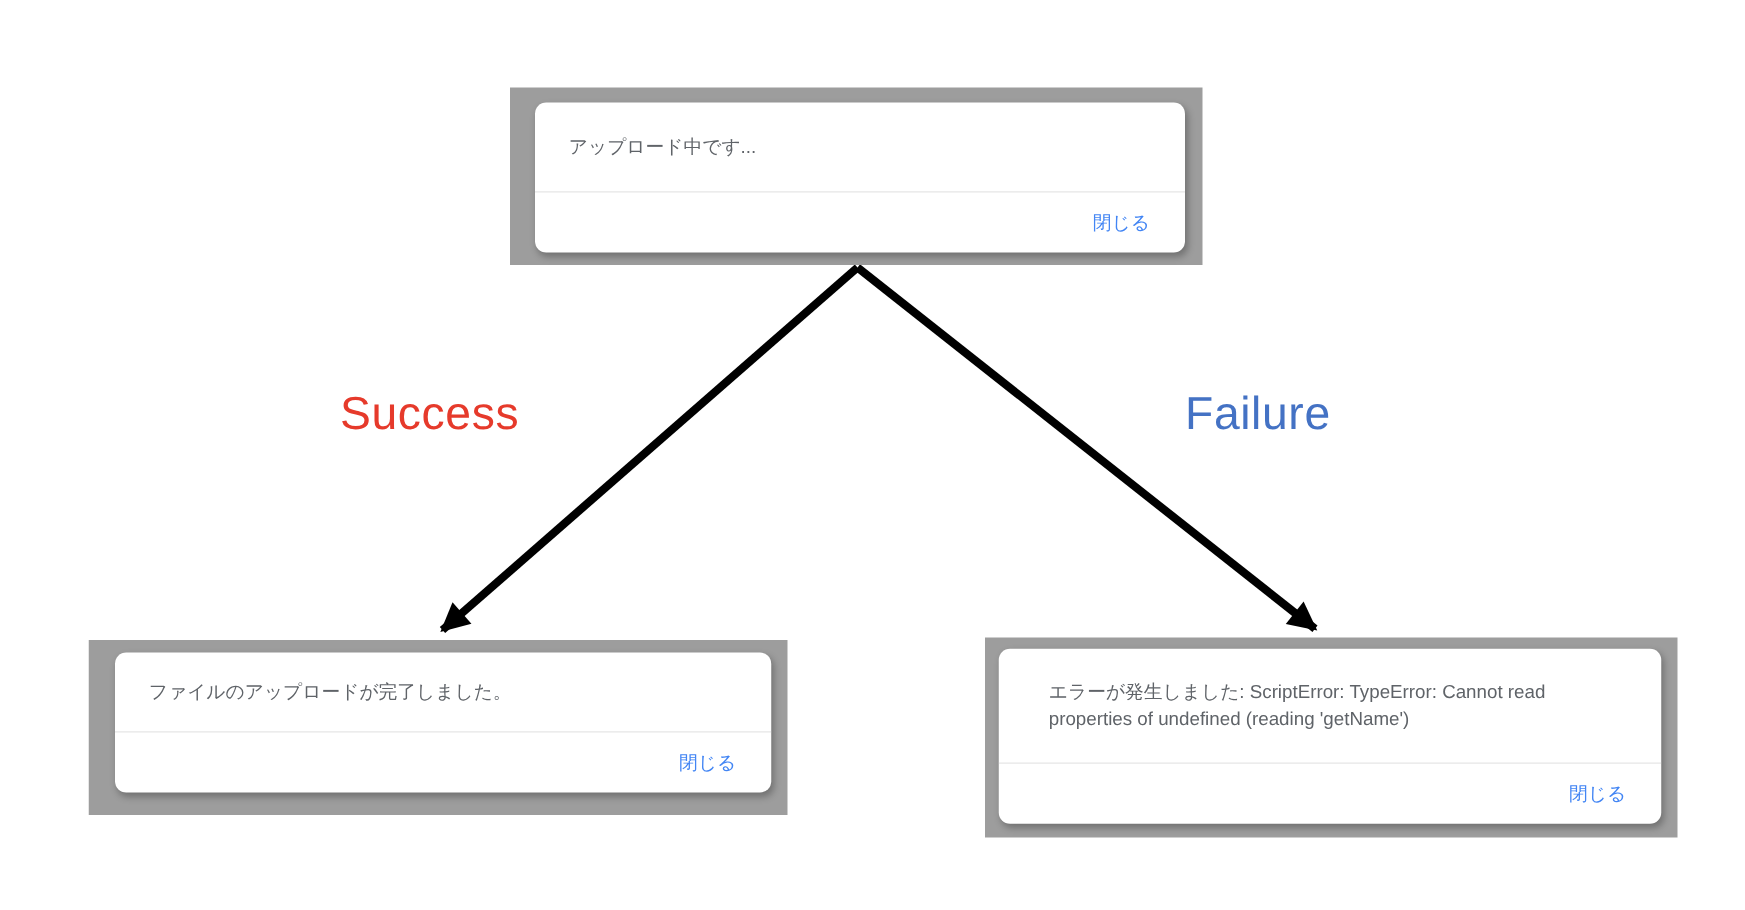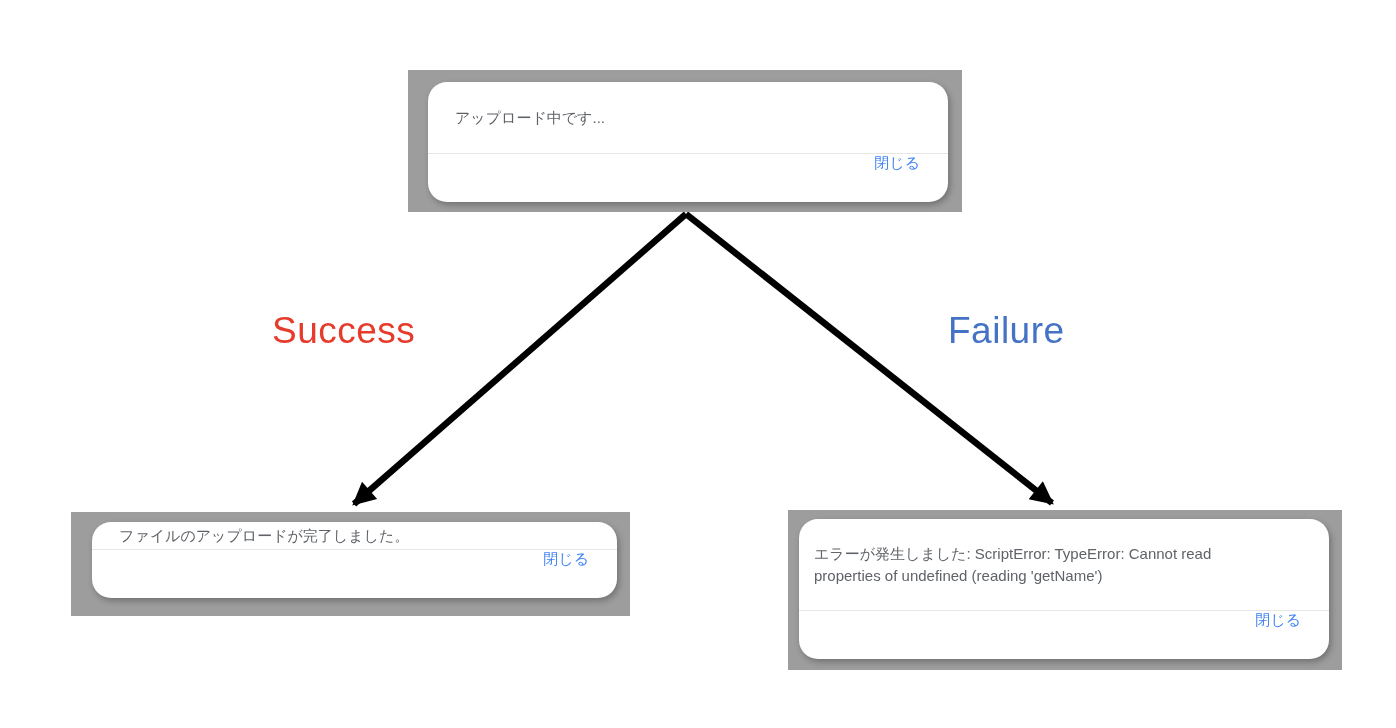--- a/index.html
+++ b/index.html
@@ -29,54 +29,54 @@
   }
   .branch-label.success { left: 272px; top: 310px; color: #e63a2b; }
   .branch-label.failure { left: 948px; top: 310px; color: #4472c4; }
 
   .dialog-frame {
     position: absolute;
     background: #9d9d9d;
     box-sizing: border-box;
   }
   .frame-uploading { left: 408px; top: 70px;  width: 554px; height: 142px; padding: 12px 14px 10px 20px; }
-  .frame-success   { left: 71px;  top: 512px; width: 559px; height: 104px; padding: 10px 13px 18px 21px; }
+  .frame-success   { left: 71px;  top: 512px; width: 559px; height: 140px; padding: 10px 13px 18px 21px; }
   .frame-failure   { left: 788px; top: 510px; width: 554px; height: 160px; padding: 9px 13px 11px 11px; }
 
   .dialog {
     width: 100%;
     height: 100%;
     background: #ffffff;
-    border-radius: 19px;
+    border-radius: 9px;
     box-shadow: 2px 3px 6px rgba(0,0,0,0.28);
     display: flex;
     flex-direction: column;
     box-sizing: border-box;
     overflow: hidden;
   }
   .dialog-message {
     flex: 1;
     display: flex;
     align-items: center;
     padding: 0 20px 0 27px;
     color: #5f6368;
     font-size: 15px;
     line-height: 22px;
   }
-  .frame-failure .dialog-message { padding: 0 58px 0 15px; }
+  .frame-failure .dialog-message { padding: 0 58px 0 40px; }
   .dialog-divider {
     height: 1px;
     background: #e6e6e6;
     flex: none;
   }
   .dialog-actions {
     flex: none;
     height: 48px;
     display: flex;
-    align-items: flex-start;
+    align-items: center;
     justify-content: flex-end;
     padding-right: 28px;
   }
   .close-button {
     background: none;
     border: none;
     padding: 0;
     color: #4285f4;
     font-size: 15px;
     font-family: "Liberation Sans", "DejaVu Sans", sans-serif;

